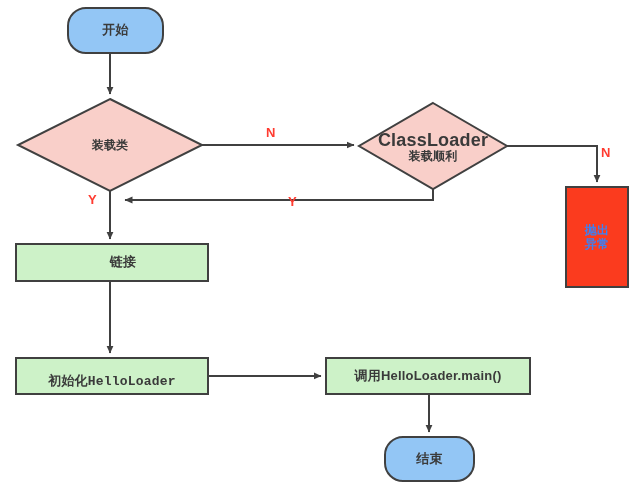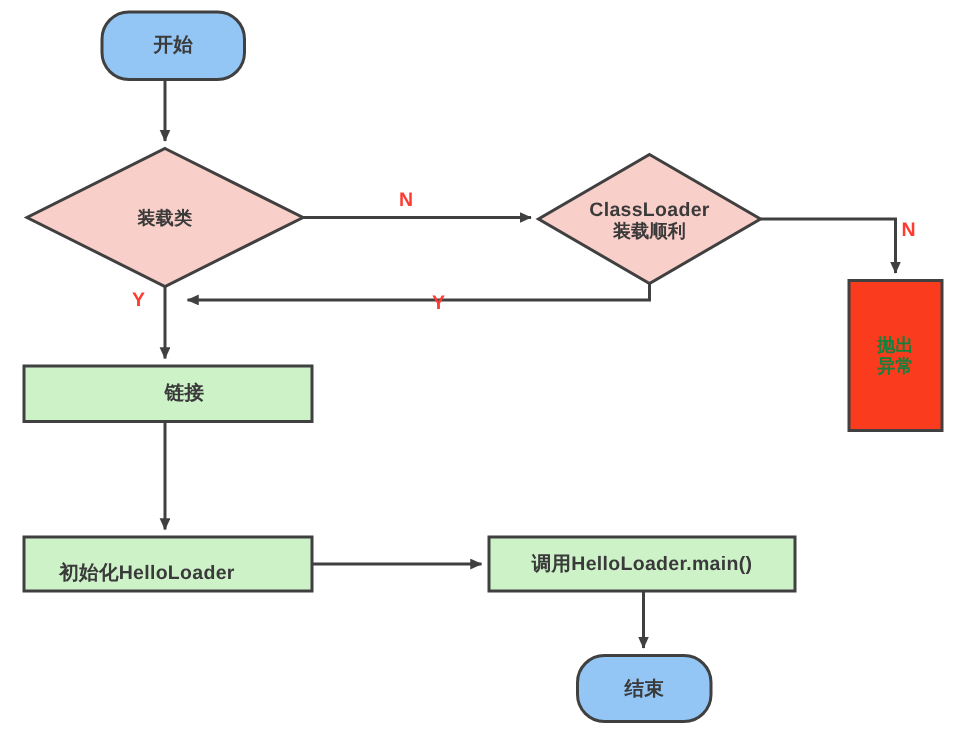--- a/index.html
+++ b/index.html
@@ -87,32 +87,32 @@
     <line x1="429" y1="394" x2="429" y2="432" stroke="#404040" stroke-width="2" marker-end="url(#arrowhead)"></line>
   </svg>
 
   <div class="node-label" style="left:68px; top:8px; width:95px; height:45px; font-size:13px;">开始</div>
 
   <div class="node-label" style="left:18px; top:118px; width:184px; height:56px; font-size:12px; flex-direction:row;">
     <span>装载类</span>
   </div>
 
   <div class="node-label" style="left:359px; top:121px; width:148px; height:52px; font-size:12px; flex-direction:column;">
-    <span style="font-size:13px;">ClassLoader</span>
+    <span style="font-size:18px;">ClassLoader</span>
     <span>装载顺利</span>
   </div>
 
-  <div class="node-label" style="left:566px; top:210px; width:62px; height:55px; font-size:12px; flex-direction:column; color:#15803d;">
+  <div class="node-label" style="left:566px; top:210px; width:62px; height:55px; font-size:12px; flex-direction:column; color:#3b82f6;">
     <span>抛出</span>
     <span>异常</span>
   </div>
 
   <div class="node-label" style="left:16px; top:244px; width:214px; height:37px; font-size:13px;">链接</div>
 
-  <div class="node-label" style="left:2px; top:358px; width:192px; height:48px; font-size:13px;">初始化HelloLoader</div>
+  <div class="node-label" style="left:16px; top:358px; width:192px; height:48px; font-size:13px;font-family:Liberation Mono, monospace;">初始化HelloLoader</div>
 
   <div class="node-label" style="left:385px; top:437px; width:89px; height:44px; font-size:13px;">结束</div>
 
   <div class="node-label" style="left:326px; top:358px; width:204px; height:36px; font-size:13px;">调用HelloLoader.main()</div>
 
   <div class="edge-label" style="left:266px; top:125px;">N</div>
 
   <div class="edge-label" style="left:288px; top:194px;">Y</div>
 
   <div class="edge-label" style="left:88px; top:192px;">Y</div>

